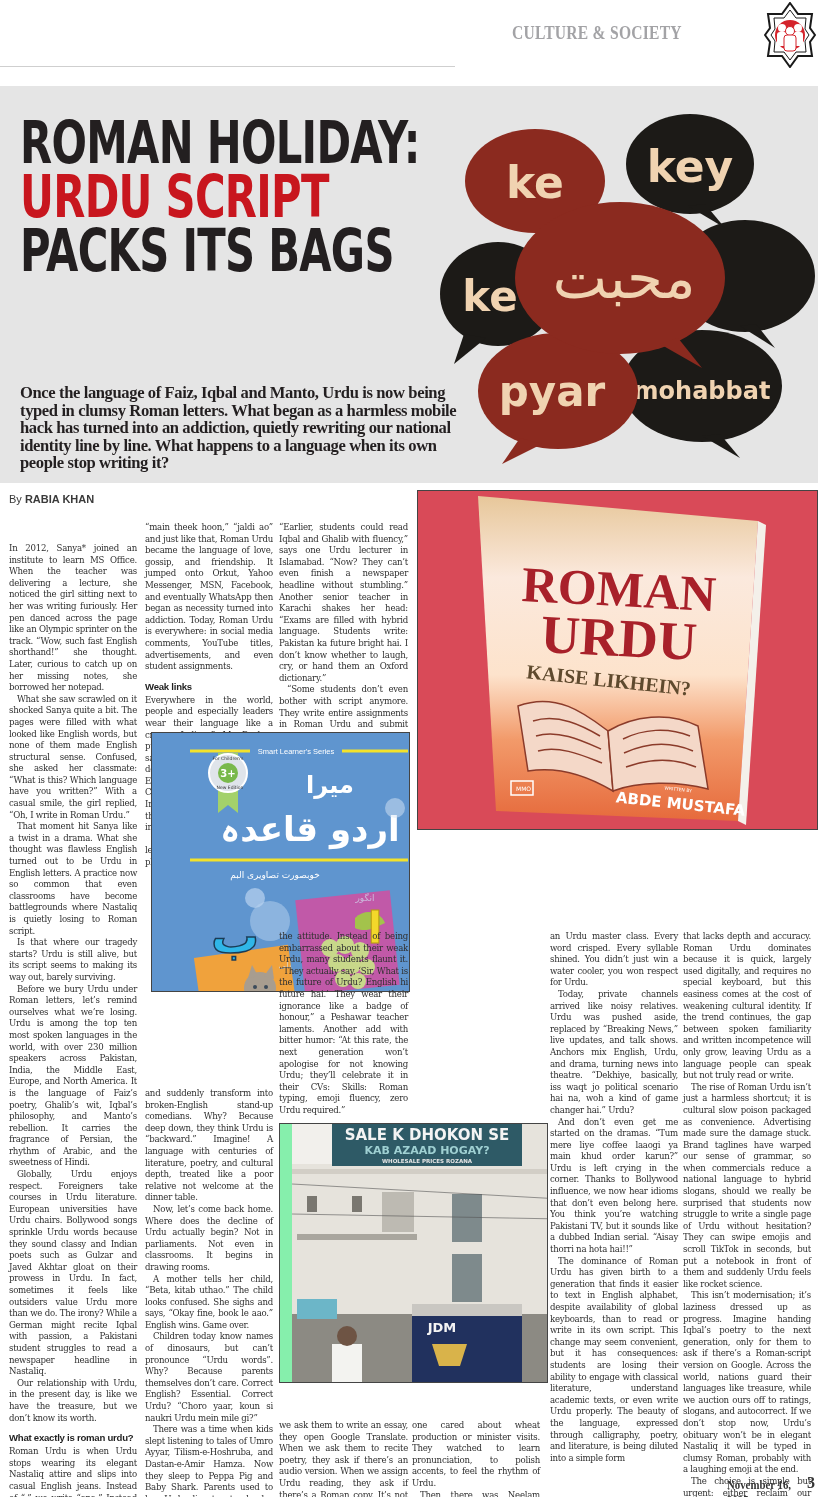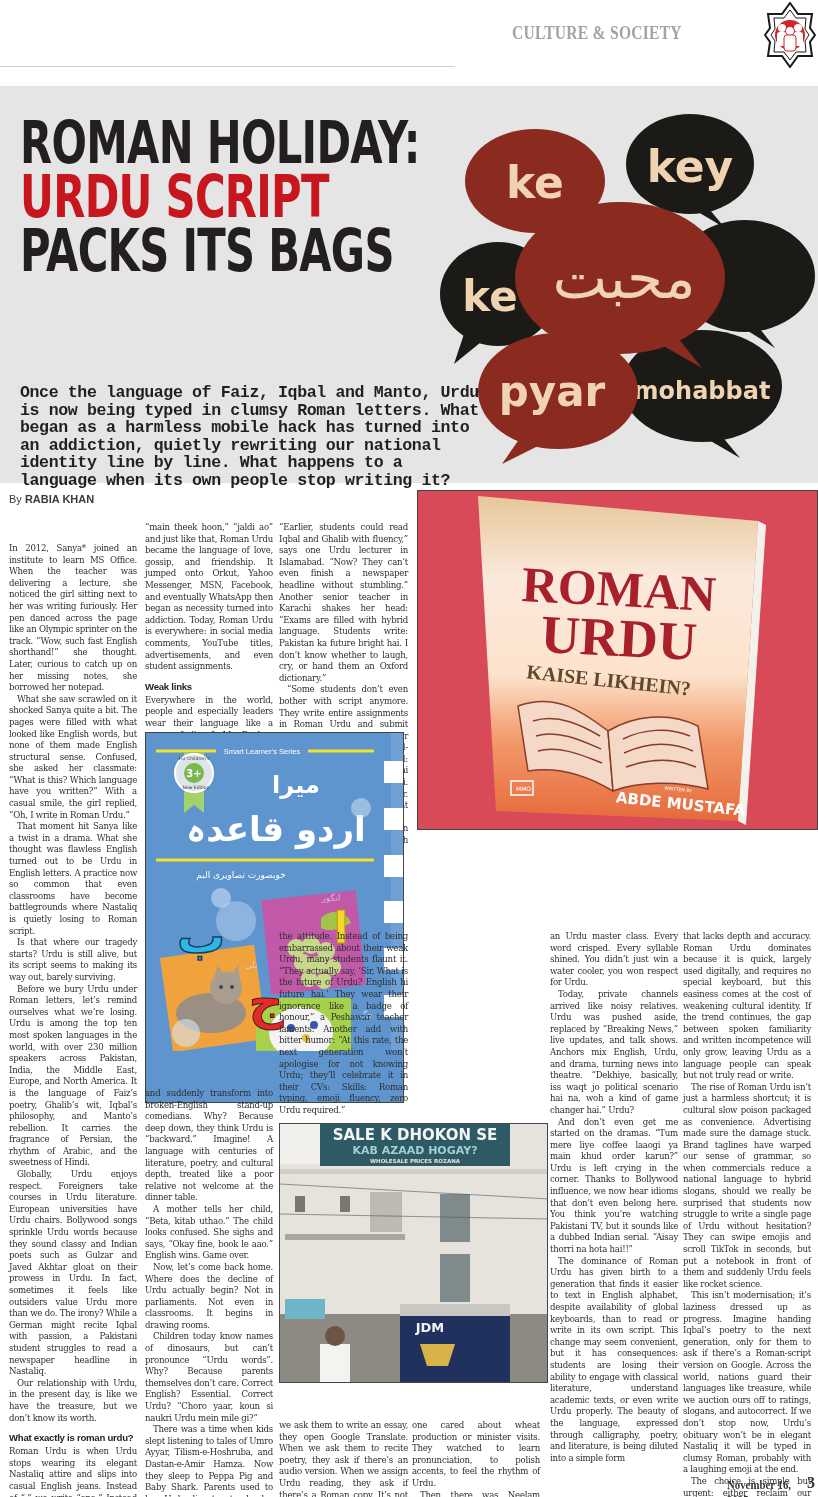--- a/index.html
+++ b/index.html
@@ -18,42 +18,42 @@
 
   
   .banner { position: absolute; left: 0; top: 86px; width: 818px; height: 397px; background: #e5e5e5; }
   .headline { position: absolute; left: 20px; top: 30px; font-family: "DejaVu Sans", sans-serif;
     font-weight: bold; line-height: 54px; }
   .headline div { font-size: 58px; letter-spacing: -1px; transform: scaleX(0.72); transform-origin: left top; white-space: nowrap; }
   .hl-black { color: #231f20; }
   .hl-red { color: #c8161e; }
   .standfirst {
     position: absolute; left: 20px; top: 298px; width: 460px;
-    font-family: Liberation Mono, monospace; font-weight: bold;
+    font-family: Liberation Serif, serif; font-weight: bold;
     font-size: 16.6px; line-height: 17.5px; color: #231f20; letter-spacing: -0.4px;
   }
   .bubbles { position: absolute; left: 440px; top: 0; width: 378px; height: 397px; }
 
   
   .byline { position: absolute; left: 9px; top: 493px; font-family: "Liberation Sans", sans-serif;
     font-size: 11px; color: #3a3a3a; }
   .byline b { font-weight: bold; }
 
   .col { position: absolute; font-size: 8.6px; line-height: 11.6px; text-align: justify;
     hyphens: auto; color: #303030; font-family: "DejaVu Serif", serif; letter-spacing: -0.25px; margin-top: 31px; }
   .col p { text-indent: 8px; }
   .col p.first { text-indent: 0; }
   .col h3 { font-family: "Liberation Sans", sans-serif; font-weight: bold; font-size: 9.6px;
     line-height: 12px; color: #1f1f1f; margin: 8px 0 2px 0; }
 
   
   .img-box { position: absolute; overflow: hidden; border: 1px solid #444; }
   .book1 { left: 417px; top: 490px; width: 401px; height: 340px; background: #d94a58; }
-  .book2 { left: 145px; top: 732px; width: 259px; height: 371px; background: #5f95cf; }
-  .photo { left: 279px; top: 1123px; width: 269px; height: 260px; background: #86efac; }
+  .book2 { left: 151px; top: 732px; width: 259px; height: 260px; background: #5f95cf; padding-left: 28px; }
+  .photo { left: 279px; top: 1123px; width: 269px; height: 260px; background: #86efac; padding-left: 12px; }
 
   
   .footer-date { position: absolute; left: 727px; top: 1478px; font-family: "Liberation Serif", serif;
     font-weight: bold; font-size: 12px; color: #333; transform: scaleX(0.9); transform-origin: left top; }
   .page-num { position: absolute; left: 807px; top: 1474px; font-family: "Liberation Serif", serif;
     font-weight: bold; font-size: 16px; color: #333; }
 </style>
 </head>
 <body>
 
@@ -247,22 +247,22 @@
     <text x="185" y="168" text-anchor="middle" font-family="DejaVu Sans, sans-serif" font-size="9" fill="#d0e0f2" opacity="0.7">انگور</text>
     <text x="105" y="235" text-anchor="middle" font-family="DejaVu Sans, sans-serif" font-size="9" fill="#d0e0f2" opacity="0.7">بلی</text>
     <text x="220" y="285" text-anchor="middle" font-family="DejaVu Sans, sans-serif" font-size="9" fill="#d0e0f2" opacity="0.7">جگ</text>
     <circle cx="40" cy="300" r="14" fill="#d7e6f6" opacity="0.6"></circle>
     <circle cx="215" cy="75" r="10" fill="#d7e6f6" opacity="0.5"></circle>
   </svg>
 </div>
 
 <div class="col" style="left:145px; top:1057px; width:128px; height:425px;">
   <p class="first">and suddenly transform into broken-English stand-up comedians. Why? Because deep down, they think Urdu is “backward.” Imagine! A language with centuries of literature, poetry, and cultural depth, treated like a poor relative not welcome at the dinner table.</p>
+  <p>Now, let’s come back home. Where does the decline of Urdu actually begin? Not in parliaments. Not even in classrooms. It begins in drawing rooms.</p>
   <p>A mother tells her child, “Beta, kitab uthao.” The child looks confused. She sighs and says, “Okay fine, book le aao.” English wins. Game over.</p>
-  <p>Now, let’s come back home. Where does the decline of Urdu actually begin? Not in parliaments. Not even in classrooms. It begins in drawing rooms.</p>
   <p>Children today know names of dinosaurs, but can’t pronounce “Urdu words”. Why? Because parents themselves don’t care. Correct English? Essential. Correct Urdu? “Choro yaar, koun si naukri Urdu mein mile gi?”</p>
   <p>There was a time when kids slept listening to tales of Umro Ayyar, Tilism-e-Hoshruba, and Dastan-e-Amir Hamza. Now they sleep to Peppa Pig and Baby Shark. Parents used to buy Urdu digests, storybooks, or at least Taleem-o-Tarbiat. Today, it’s YouTube Kids on autoplay.</p>
 
 </div>
 
 <div class="col" style="left:279px; top:900px; width:129px; height:220px;">
   <p class="first">the attitude. Instead of being embarrassed about their weak Urdu, many students flaunt it. “They actually say, ‘Sir, What is the future of Urdu? English hi future hai.’ They wear their ignorance like a badge of honour,” a Peshawar teacher laments. Another add with bitter humor: “At this rate, the next generation won’t apologise for not knowing Urdu; they’ll celebrate it in their CVs: Skills: Roman typing, emoji fluency, zero Urdu required.”</p>
   <h3>PTV’s pure Urdu</h3>
   <p class="first">PTV was like a learning corner for Urdu. Anchors spoke so flawlessly that families would actually force their kids to sit for 9 pm Khabarnama. Not for the news. No</p>
 </div>

